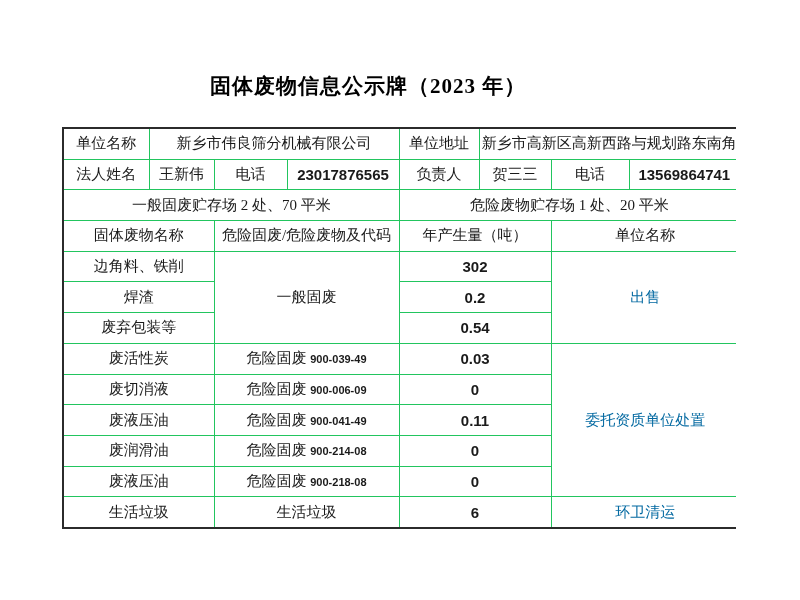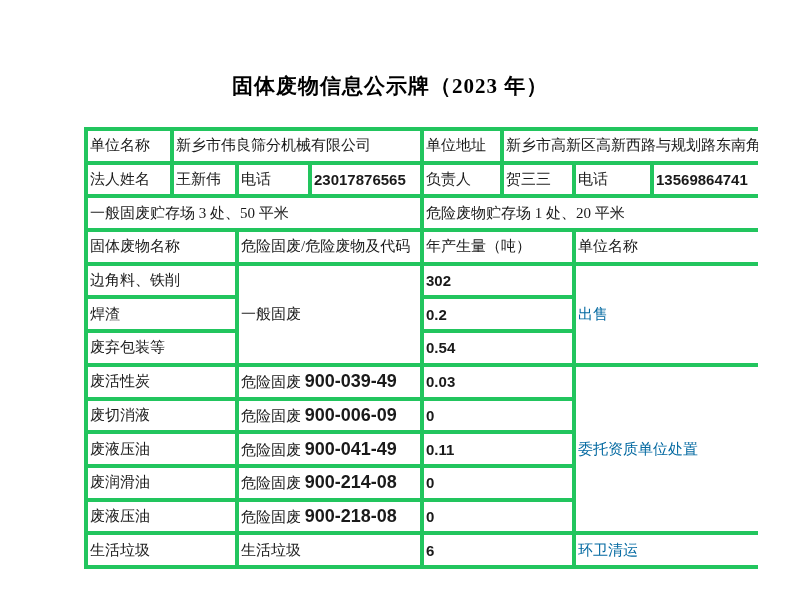--- a/index.html
+++ b/index.html
@@ -8,51 +8,51 @@
     background: #ffffff;
   }
   .page {
     position: relative;
     width: 736px;
     height: 600px;
     background: #ffffff;
     font-family: "Liberation Serif", serif;
     color: #1a1a1a;
     overflow: hidden;
-    padding-left: 22px;
   }
   .title {
     margin: 0;
     padding-top: 72px;
     text-align: center;
     font-size: 21px;
     font-weight: bold;
     letter-spacing: 1px;
     color: #000000;
   }
   table.info-table {
     border-collapse: collapse;
     table-layout: fixed;
     width: 677px;
     margin: 27px 0 0 62px;
     border: 2px solid #2b2b2b;
   }
   table.info-table td {
-    border: 4px solid #22c55e;
+    border: 1px solid #22c55e;
+    text-align: center;
     vertical-align: middle;
     font-size: 15px;
     height: 29.7px;
     padding: 0 2px;
     white-space: nowrap;
     overflow: hidden;
   }
   .num {
     font-family: "Liberation Sans", sans-serif;
     font-weight: 600;
-    font-size: 18px;
+    font-size: 11px;
   }
   .blue {
     color: #0369a1;
   }
   .tight {
     letter-spacing: 0;
     font-size: 14.5px;
   }
 </style>
 </head>
@@ -87,21 +87,21 @@
       <td>王新伟</td>
       <td>电话</td>
       <td class="num">23017876565</td>
       <td>负责人</td>
       <td>贺三三</td>
       <td>电话</td>
       <td class="num">13569864741</td>
     </tr>
 
     <tr>
-      <td colspan="4">一般固废贮存场 3 处、50 平米</td>
+      <td colspan="4">一般固废贮存场 2 处、70 平米</td>
       <td colspan="4">危险废物贮存场 1 处、20 平米</td>
     </tr>
 
     <tr>
       <td colspan="2">固体废物名称</td>
       <td colspan="2">危险固废/危险废物及代码</td>
       <td colspan="2">年产生量（吨）</td>
       <td colspan="2">单位名称</td>
     </tr>
 

